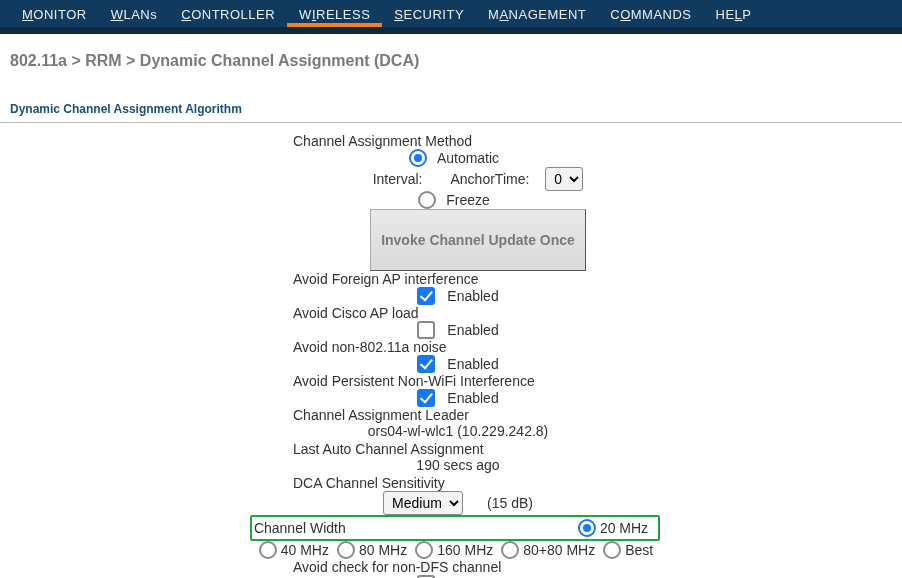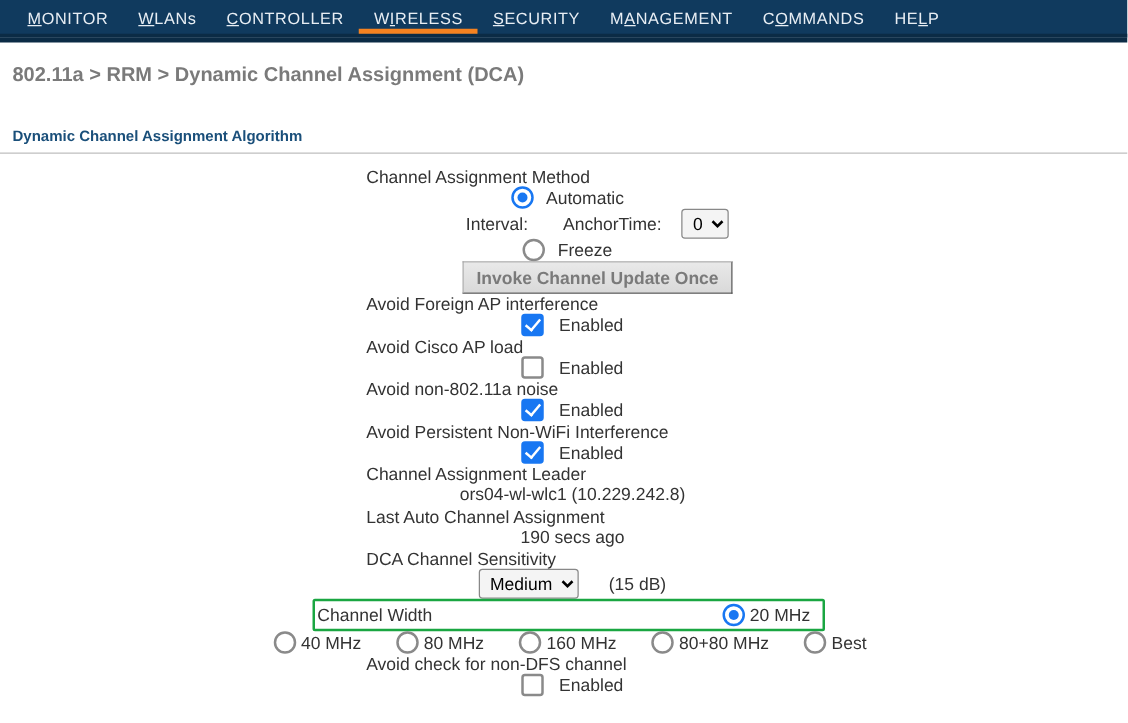--- a/index.html
+++ b/index.html
@@ -101,37 +101,37 @@
     cursor: pointer;
     flex: none;
   }
   .radio.selected { border-color: #1877f2; }
   .radio.selected::after {
     content: "";
     width: 8px; height: 8px;
     background: #1877f2;
     border-radius: 50%;
   }
-  .radio-row { display: flex; align-items: center; gap: 20px; flex-wrap: wrap; }
+  .radio-row { display: flex; align-items: center; gap: 0; flex-wrap: wrap; }
   .radio-opt { display: inline-flex; align-items: center; margin-right: 8px; }
   select {
     font-size: 14px;
     padding: 2px 4px;
     border: 1px solid #888;
     border-radius: 3px;
     background: #f4f4f4;
   }
   .btn-disabled {
     display: inline-block;
     border: 1px outset #aaa;
     background: linear-gradient(#e9e9e9,#d9d9d9);
     color: #7a7a7a;
     font-weight: bold;
     font-size: 14px;
-    padding: 4px 10px;
+    padding: 22px 10px;
     font-family: Verdana, Arial, sans-serif;
   }
   .hl-green {
     border: 2.5px solid #1aa642;
     border-radius: 2px;
     padding: 2px 2px;
     margin-left: -6px;
   }
   .cw-wrap { display: flex; align-items: center; }
 </style>

